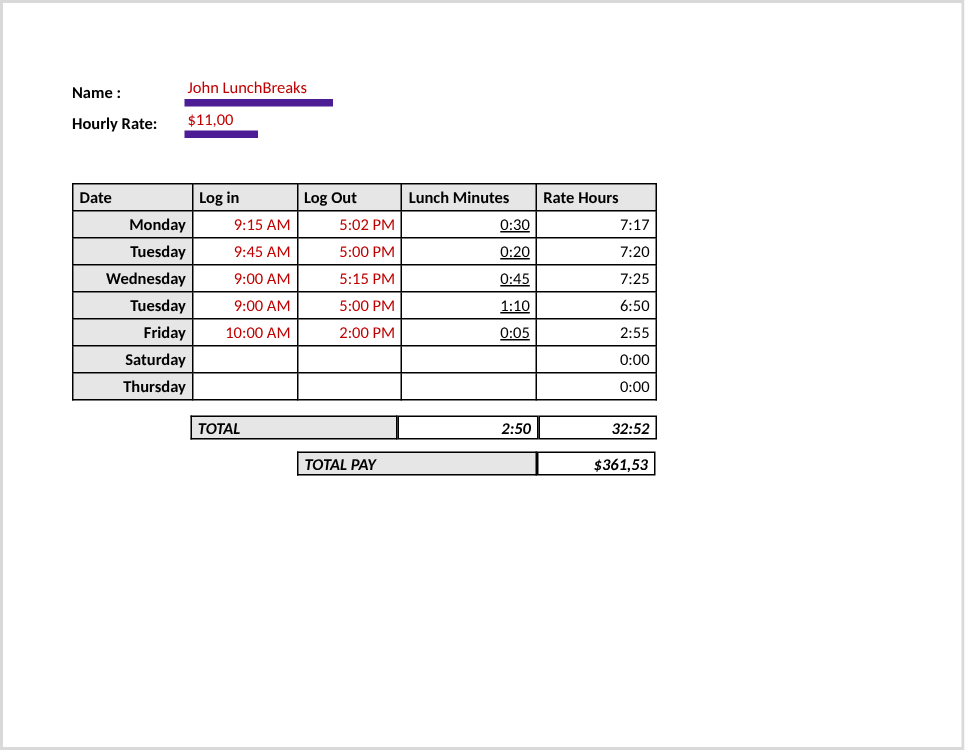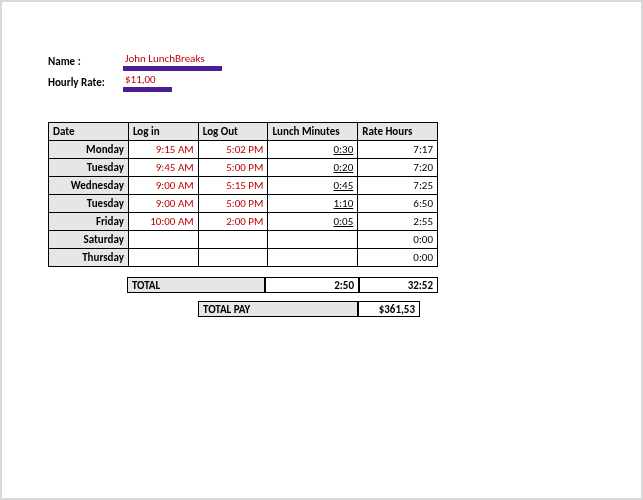--- a/index.html
+++ b/index.html
@@ -74,20 +74,21 @@
     width: 80px;
   }
   .col-login { width: 70px; }
   .col-logout { width: 70px; }
   .col-lunch { width: 90px; }
   .col-total { width: 80px; }
 
   .totals {
     margin-top: 10px;
     width: 390px;
+    font-style: italic;
   }
   .totals-row {
     display: flex;
     margin-bottom: 8px;
   }
   .tcell {
     border: 1px solid #000;
     padding: 2px 4px;
     height: 16px;
     box-sizing: border-box;
@@ -186,18 +187,18 @@
         <div style="width:80px;"></div>
         <div class="tcell tlabel" style="width:70px;border-right:none;">TOTAL</div>
         <div class="tcell tlabel" style="width:70px;border-left:none;"></div>
         <div class="tcell tval" style="width:95px;">2:50</div>
         <div class="tcell tval" style="width:80px;">32:52</div>
       </div>
       <div class="totals-row">
         <div style="width:150px;"></div>
         <div class="tcell tlabel" style="width:70px;border-right:none;">TOTAL PAY</div>
         <div class="tcell tlabel" style="width:90px;border-left:none;"></div>
-        <div class="tcell tval" style="width:62px;">$361,53</div>
+        <div class="tcell tval" style="width:79px;">$361,53</div>
       </div>
     </div>
   </div>
 
 </div>
 
 </body></html>

